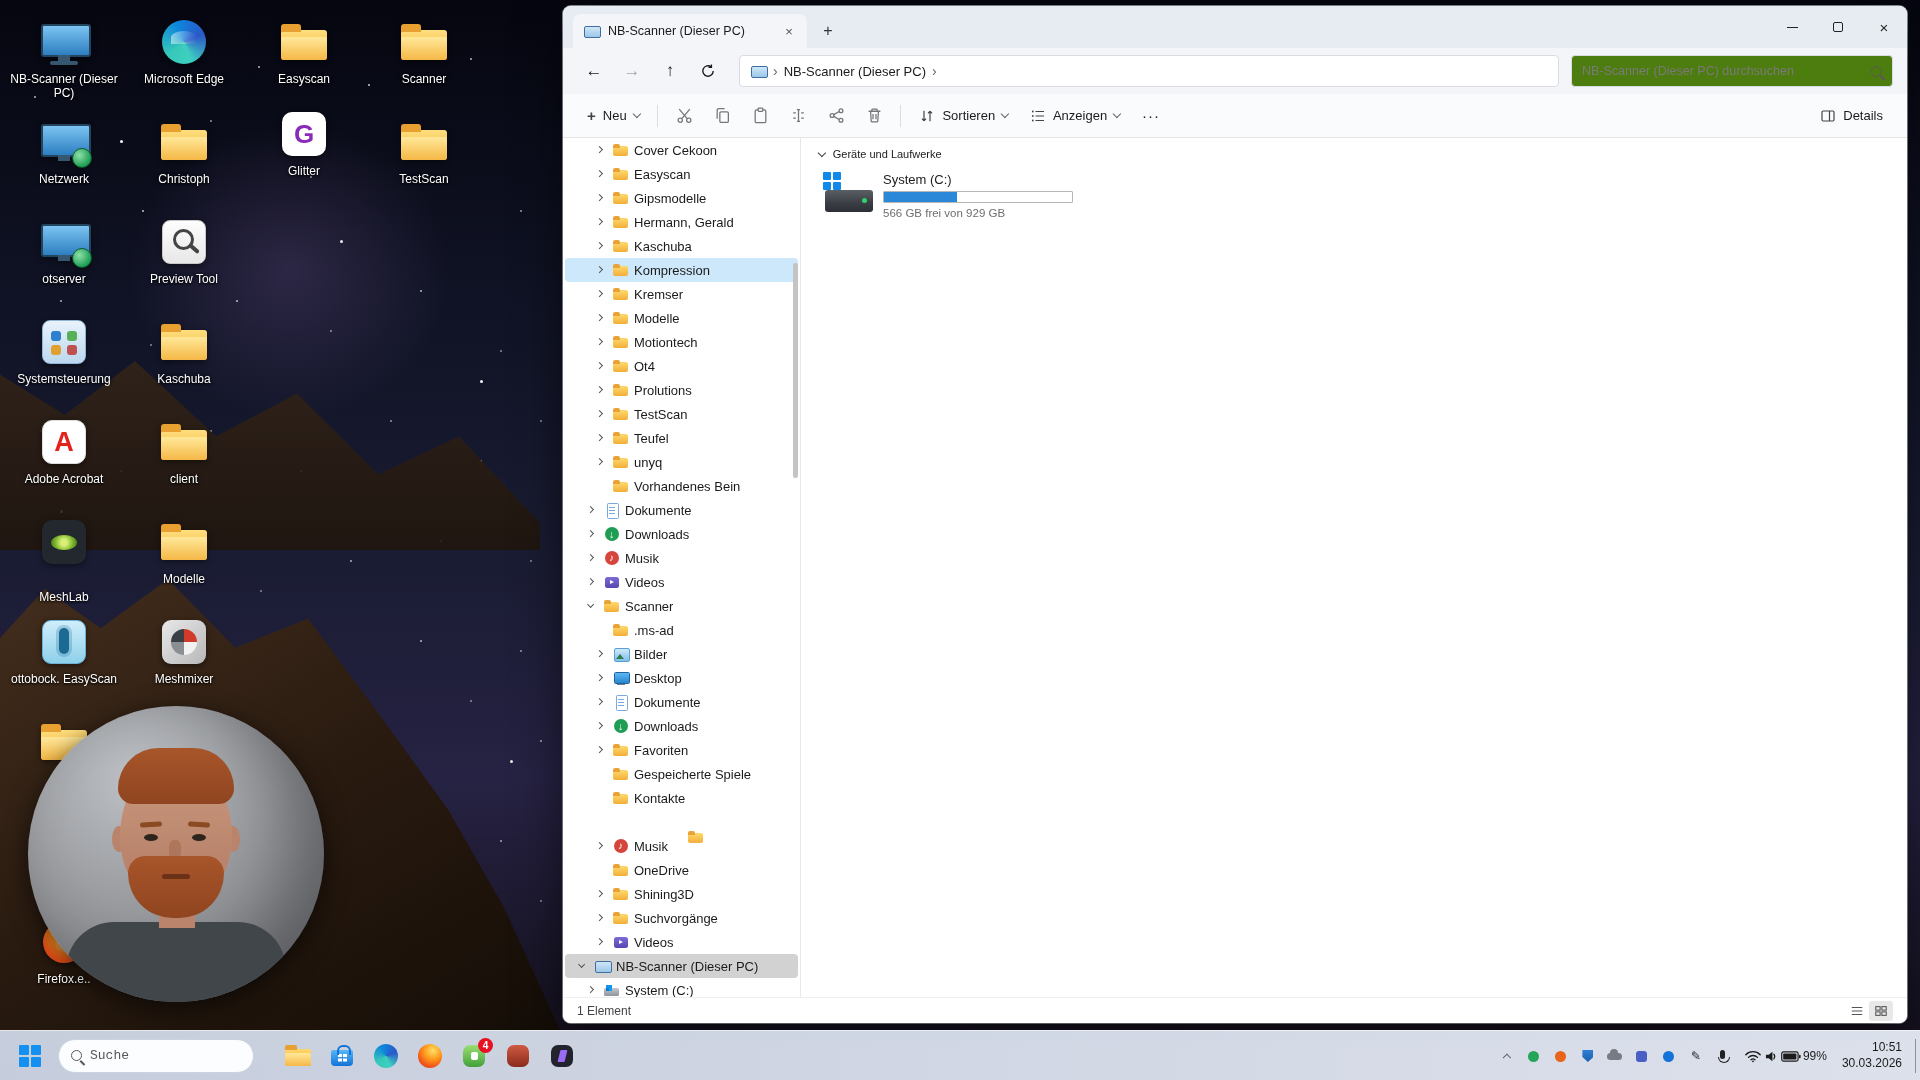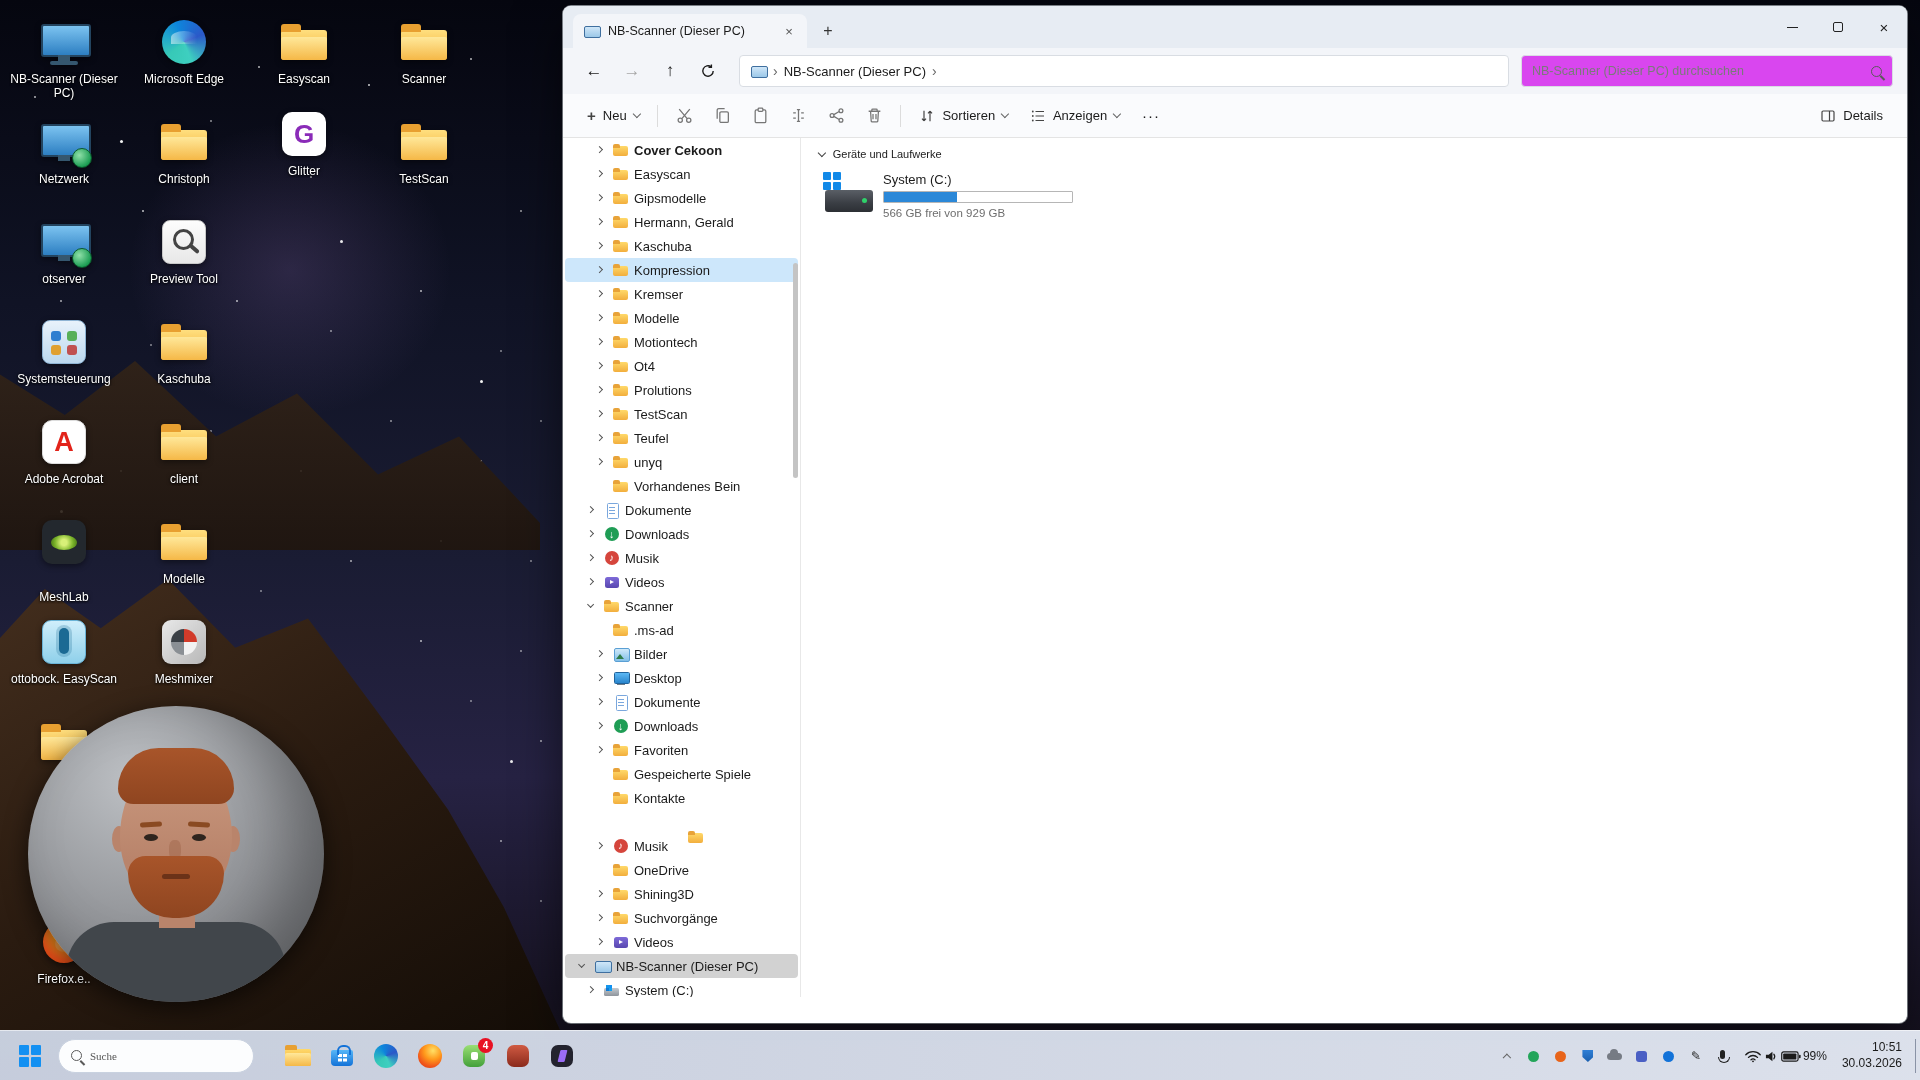--- a/index.html
+++ b/index.html
@@ -119,21 +119,21 @@
   .glyph-max{display:block;width:10px;height:10px;border:1.2px solid #222;border-radius:2px}
   .glyph-close{font-size:15px;line-height:1}
 
   .navbar{height:46px;background:#f3f5f9;display:flex;align-items:center;padding:0 14px 0 14px;gap:4px}
   .nav-btn{width:34px;height:34px;display:flex;align-items:center;justify-content:center;font-size:17px;
     color:#1b1b1b;border-radius:5px;border:none;background:none;cursor:pointer}
   .nav-btn.disabled{color:#a6a6a6}
   .addressbar{flex:1;height:32px;margin-left:10px;background:#fff;border:1px solid #d9dde3;border-radius:4px;
     display:flex;align-items:center;gap:6px;padding:0 10px;font-size:13px;color:#1b1b1b;cursor:text}
   .crumb-sep{color:#666;font-size:14px}
-  .searchbox{width:372px;height:32px;margin-left:8px;background:#d946ef;border:1px solid #d9dde3;border-radius:4px;
+  .searchbox{width:322px;height:32px;margin-left:8px;background:#4d7c0f;border:1px solid #d9dde3;border-radius:4px;
     display:flex;align-items:center;padding:0 10px;gap:8px}
   .searchbox input{flex:1;border:none;outline:none;background:transparent;font-size:12.5px;color:#1b1b1b;font-family:inherit}
   .searchbox input::placeholder{color:#7a7a7a}
   .mag{width:11px;height:11px;border:1.6px solid #5a5a5a;border-radius:50%;position:relative;flex:0 0 11px}
   .mag::after{content:"";position:absolute;left:8.5px;top:8.5px;width:6px;height:1.8px;background:#5a5a5a;
     transform:rotate(45deg);transform-origin:0 0}
 
   .commandbar{height:44px;background:#fafbfd;border-bottom:1px solid #e4e4e4;display:flex;align-items:center;padding:0 14px;gap:2px}
   .cmd{display:flex;align-items:center;gap:7px;padding:0 10px;height:34px;border-radius:5px;color:#1b1b1b;
     font-size:13px;background:none;border:none;cursor:pointer;font-family:inherit}
@@ -207,21 +207,21 @@
   .taskbar{position:absolute;left:0;bottom:0;width:1920px;height:50px;z-index:5;
     background:linear-gradient(90deg,rgba(203,211,226,.97),rgba(226,232,242,.97));
     border-top:1px solid rgba(255,255,255,.55);display:flex;align-items:center}
   .tb-left{position:absolute;left:10px;display:flex;align-items:center;gap:8px}
   .tb-btn{width:40px;height:40px;border-radius:6px;display:flex;align-items:center;justify-content:center;
     position:relative;background:none;border:none;cursor:pointer}
   .winlogo-sm{display:grid;grid-template-columns:10px 10px;grid-template-rows:10px 10px;gap:2px}
   .winlogo-sm i{background:#1390f2;border-radius:1px}
   .tb-search{height:34px;width:196px;background:rgba(255,255,255,.95);border:1px solid #c9d2e0;border-radius:17px;
     display:flex;align-items:center;gap:8px;padding:0 12px}
-  .tb-search input{flex:1;border:none;outline:none;background:transparent;font-size:11px;color:#333;font-family:Liberation Serif, serif;min-width:0}
+  .tb-search input{flex:1;border:none;outline:none;background:transparent;font-size:13px;color:#333;font-family:Liberation Mono, monospace;min-width:0}
   .tb-search input::placeholder{color:#555}
   #taskbar-apps{position:absolute;left:278px;display:flex;gap:4px}
   .tbi{width:30px;height:30px;position:relative;display:block}
   .tbi i{position:absolute}
   .tb-file-explorer::before{content:"";position:absolute;left:2px;top:8px;width:26px;height:17px;background:linear-gradient(#ffd96a,#f0a835);border-radius:2px}
   .tb-file-explorer::after{content:"";position:absolute;left:2px;top:4px;width:12px;height:5px;background:#e8a031;border-radius:2px 2px 0 0}
   .tb-file-explorer i{left:2px;top:12px;width:26px;height:13px;background:linear-gradient(#ffe89a,#f5b847);border-radius:2px}
   .tb-microsoft-store::before{content:"";position:absolute;left:4px;top:9px;width:22px;height:16px;
     background:linear-gradient(#57b7f7,#1272d8);border-radius:2px 2px 4px 4px}
   .tb-microsoft-store::after{content:"";position:absolute;left:10px;top:4px;width:10px;height:8px;border:2.4px solid #1272d8;
@@ -530,21 +530,21 @@
         <svg width="16" height="16" viewBox="0 0 16 16" fill="none" stroke="#444" stroke-width="1.2">
             <rect x="2" y="3" width="12" height="10" rx="1.2"></rect>
             <path d="M9.5 3v10"></path>
           </svg>
         <span>Details</span>
       </button>
     </div>
 
     <div class="ebody">
       <div class="treepane" id="tree">
-          <div class="trow" style="padding-left: 28px; font-weight: bold;">
+          <div class="trow" style="padding-left: 28px;">
             <span class="tchev">
               <span class="caret right"></span>
             </span>
             <span class="ti ti-folder"></span>
             <span class="tlabel">Cover Cekoon</span>
           </div>
           <div class="trow" style="padding-left: 28px;">
             <span class="tchev">
               <span class="caret right"></span>
             </span>
@@ -810,20 +810,37 @@
             <div class="drv-name">System (C:)</div>
             <div class="drv-bar">
               <div class="drv-fill" id="drive-fill" style="width: 39%;"></div>
             </div>
             <div class="drv-free">566 GB frei von 929 GB</div>
           </span>
         </div>
       </div>
     </div>
 
+    <div class="statusbar">
+      <span>1 Element</span>
+      <span class="sb-spacer"></span>
+      <span class="sb-ico">
+        <svg width="14" height="14" viewBox="0 0 16 16" fill="none" stroke="#555" stroke-width="1.4">
+            <path d="M2 4h12M2 8h12M2 12h12"></path>
+          </svg>
+      </span>
+      <span class="sb-ico active">
+        <svg width="14" height="14" viewBox="0 0 16 16" fill="none" stroke="#555" stroke-width="1.2">
+            <rect x="2" y="3" width="5" height="4"></rect>
+            <rect x="9" y="3" width="5" height="4"></rect>
+            <rect x="2" y="9" width="5" height="4"></rect>
+            <rect x="9" y="9" width="5" height="4"></rect>
+          </svg>
+      </span>
+    </div>
 
   </div>
 
   <div class="taskbar">
     <div class="tb-left">
       <button class="tb-btn">
         <span class="winlogo-sm">
             <i></i>
             <i></i>
             <i></i>

